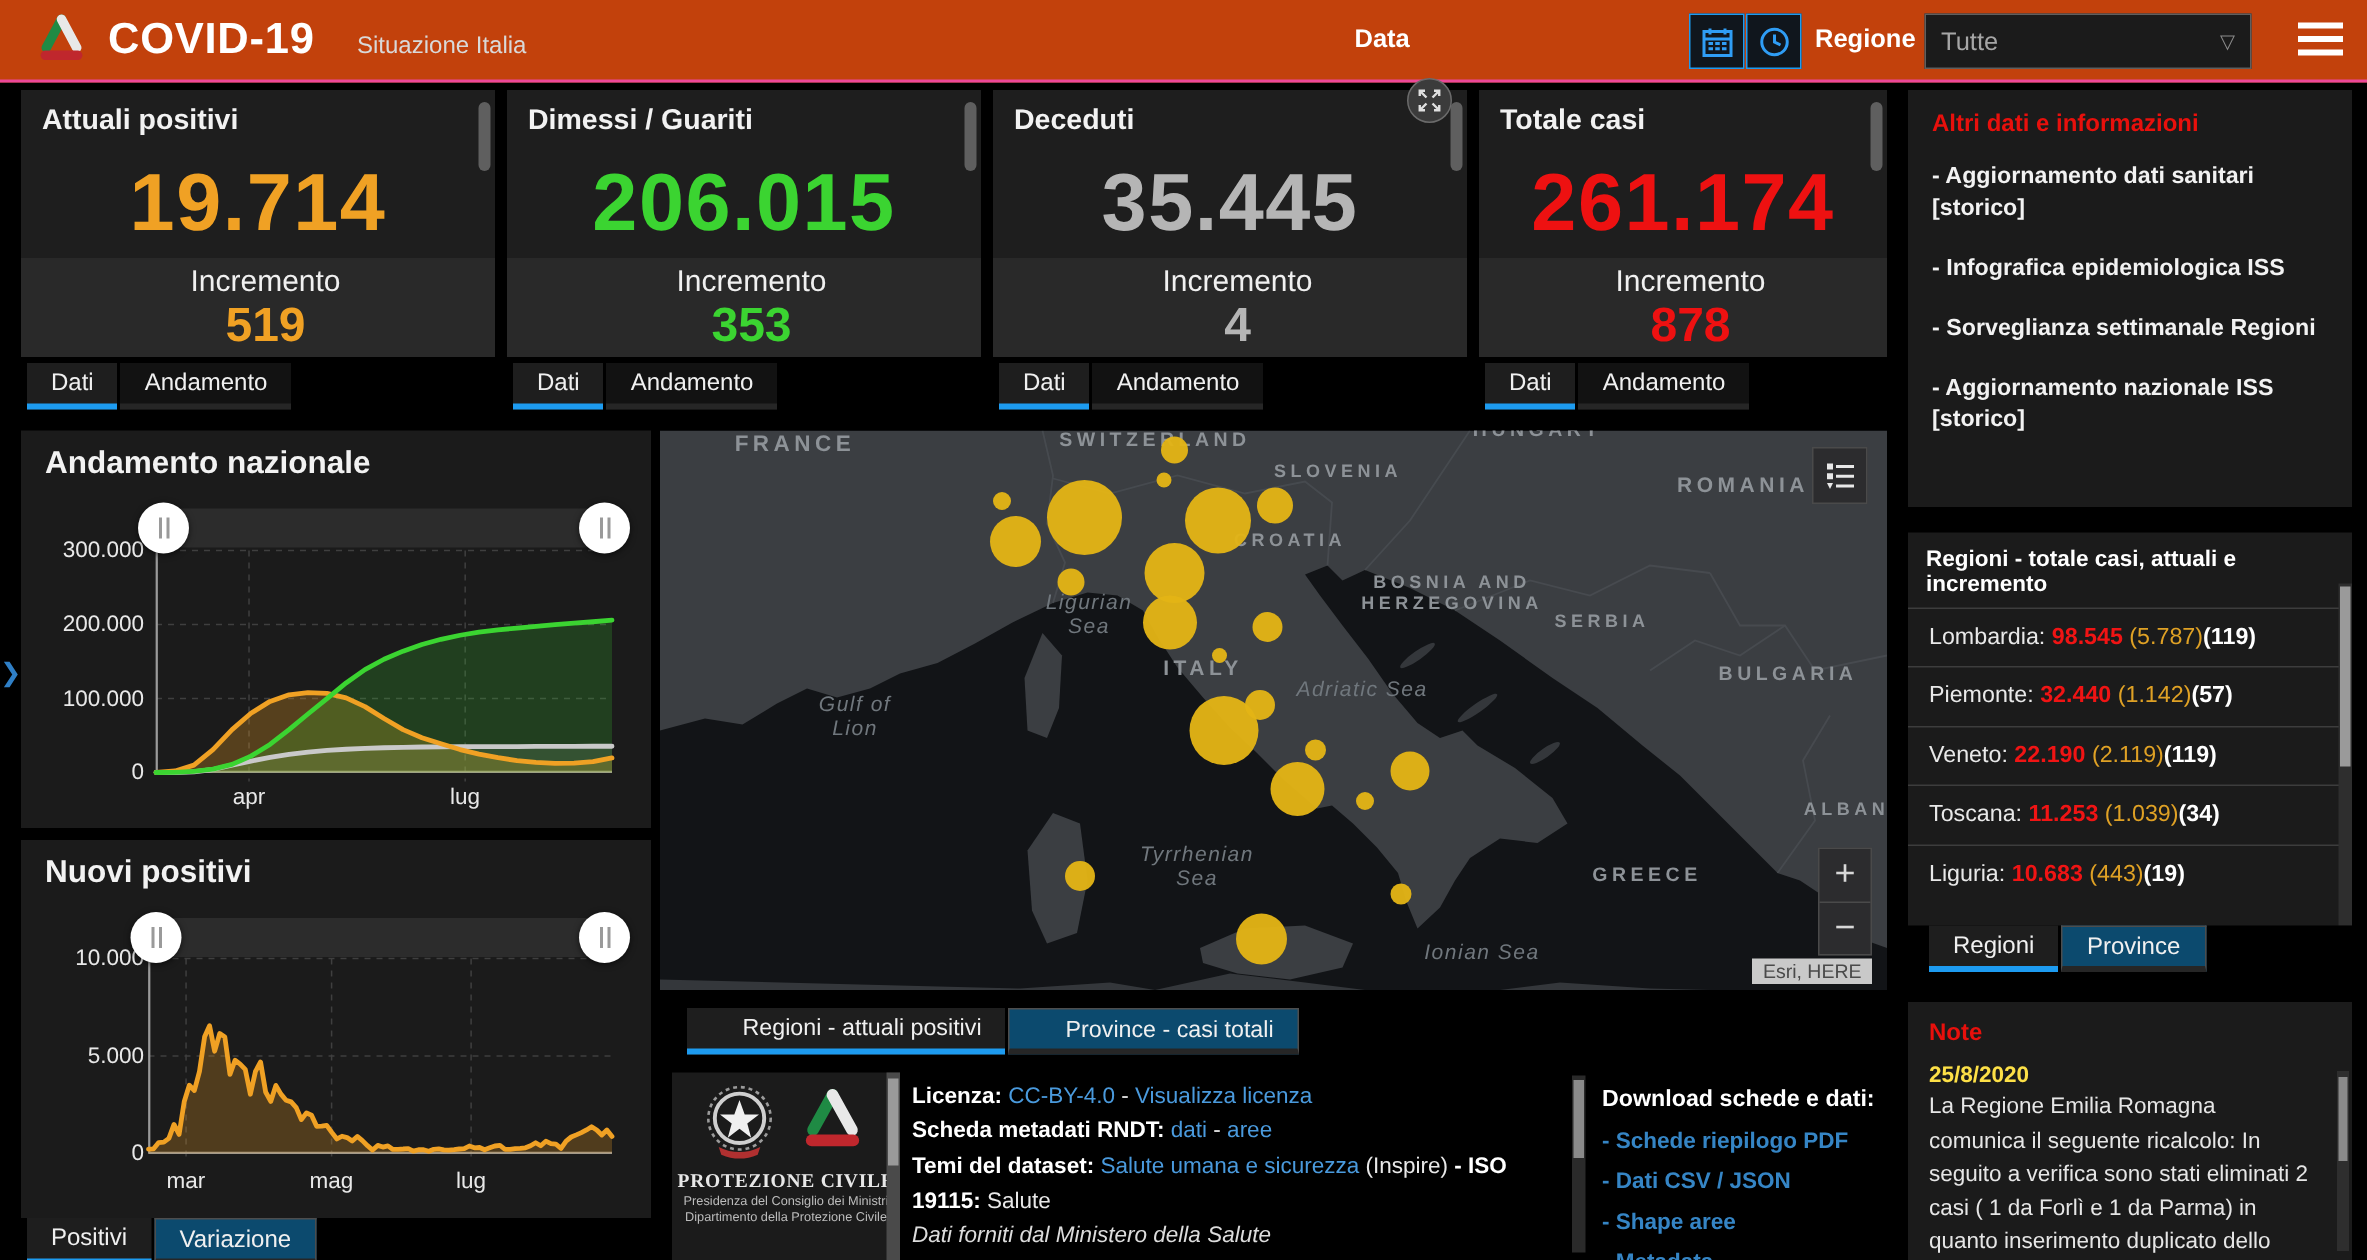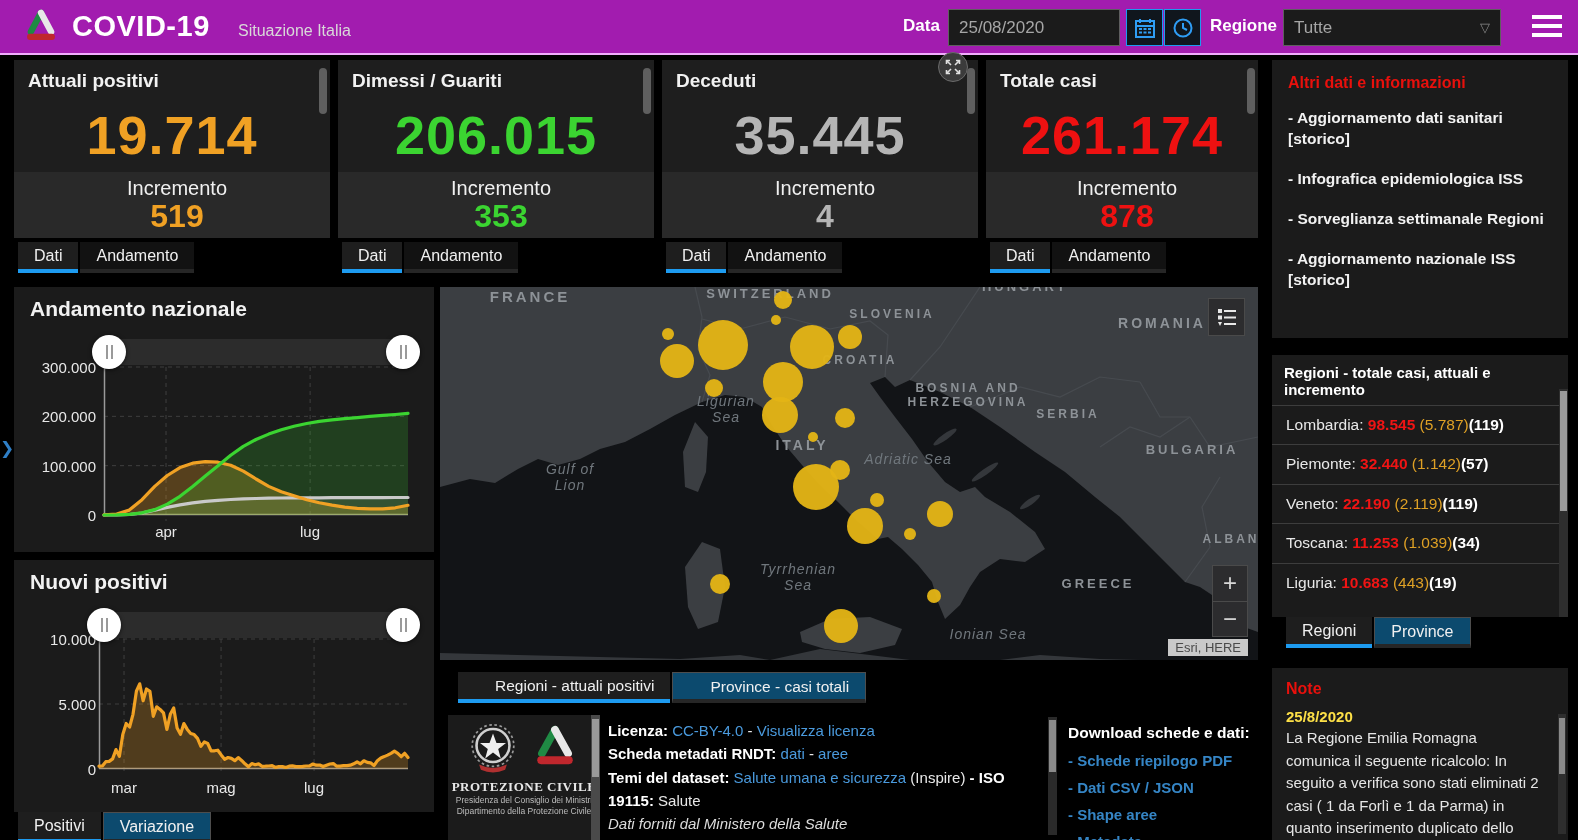--- a/index.html
+++ b/index.html
@@ -1,21 +1,21 @@
 <!DOCTYPE html>
 <html><head>
 <meta charset="utf-8">
 <style>
   * { margin:0; padding:0; box-sizing:border-box; }
   html,body { width:1578px; height:840px; overflow:hidden; background:#000; }
   body { font-family:"Liberation Sans", sans-serif; color:#eee; position:relative; }
   .app { position:relative; width:1578px; height:840px; background:#000; }
 
   
-  .header { position:absolute; left:0; top:0; width:1578px; height:55px; background:#a21caf; border-bottom:2px solid #f0abfc; }
+  .header { position:absolute; left:0; top:0; width:1578px; height:55px; background:#c2410c; border-bottom:2px solid #ec4899; }
   .logo { position:absolute; left:22px; top:9px; width:38px; height:38px; }
   .app-title { position:absolute; left:72px; top:10px; font-size:29px; font-weight:600; color:#fff; letter-spacing:.5px; }
   .app-subtitle { position:absolute; left:238px; top:22px; font-size:16px; color:#d9d9d9; }
   .hdr-label { position:absolute; top:16px; font-size:17px; font-weight:bold; color:#fff; }
   #date-label { left:903px; }
   #region-label { left:1210px; }
   .hdr-input { position:absolute; top:9px; height:37px; background:#1b1b1b; border:1px solid #5f5f5f; color:#a6a6a6; font-size:17px; padding:0 10px; font-family:"Liberation Sans", sans-serif; }
   #date-input { left:948px; width:172px; }
   .icon-btn { position:absolute; top:9px; width:37px; height:37px; background:#10161d; border:1px solid #1d9bf0; display:flex; align-items:center; justify-content:center; cursor:pointer; }
   #calendar-btn { left:1126px; }
@@ -119,21 +119,20 @@
 
   <div class="header">
     <svg class="logo" viewBox="0 0 60 60">
       <path d="M30 6 L14 36" stroke="#1f8a44" stroke-width="10" stroke-linecap="round"></path>
       <path d="M30 6 L46 36" stroke="#e8e8e8" stroke-width="10" stroke-linecap="round"></path>
       <path d="M13 44 L47 44" stroke="#c0272d" stroke-width="10" stroke-linecap="round"></path>
     </svg>
     <div class="app-title">COVID-19</div>
     <div class="app-subtitle">Situazione Italia</div>
     <div class="hdr-label" id="date-label">Data</div>
-    <input class="hdr-input" id="date-input" value="25/08/2020" style="">
     <div class="icon-btn" id="calendar-btn">
       <svg width="22" height="22" viewBox="0 0 22 22">
         <rect x="2" y="4" width="18" height="16" fill="none" stroke="#2f9df5" stroke-width="2"></rect>
         <line x1="2" y1="9" x2="20" y2="9" stroke="#2f9df5" stroke-width="2"></line>
         <line x1="6" y1="2" x2="6" y2="6" stroke="#2f9df5" stroke-width="2"></line>
         <line x1="16" y1="2" x2="16" y2="6" stroke="#2f9df5" stroke-width="2"></line>
         <g fill="#2f9df5">
             <rect x="5" y="11" width="3" height="2"></rect>
             <rect x="9.5" y="11" width="3" height="2"></rect>
             <rect x="14" y="11" width="3" height="2"></rect>

